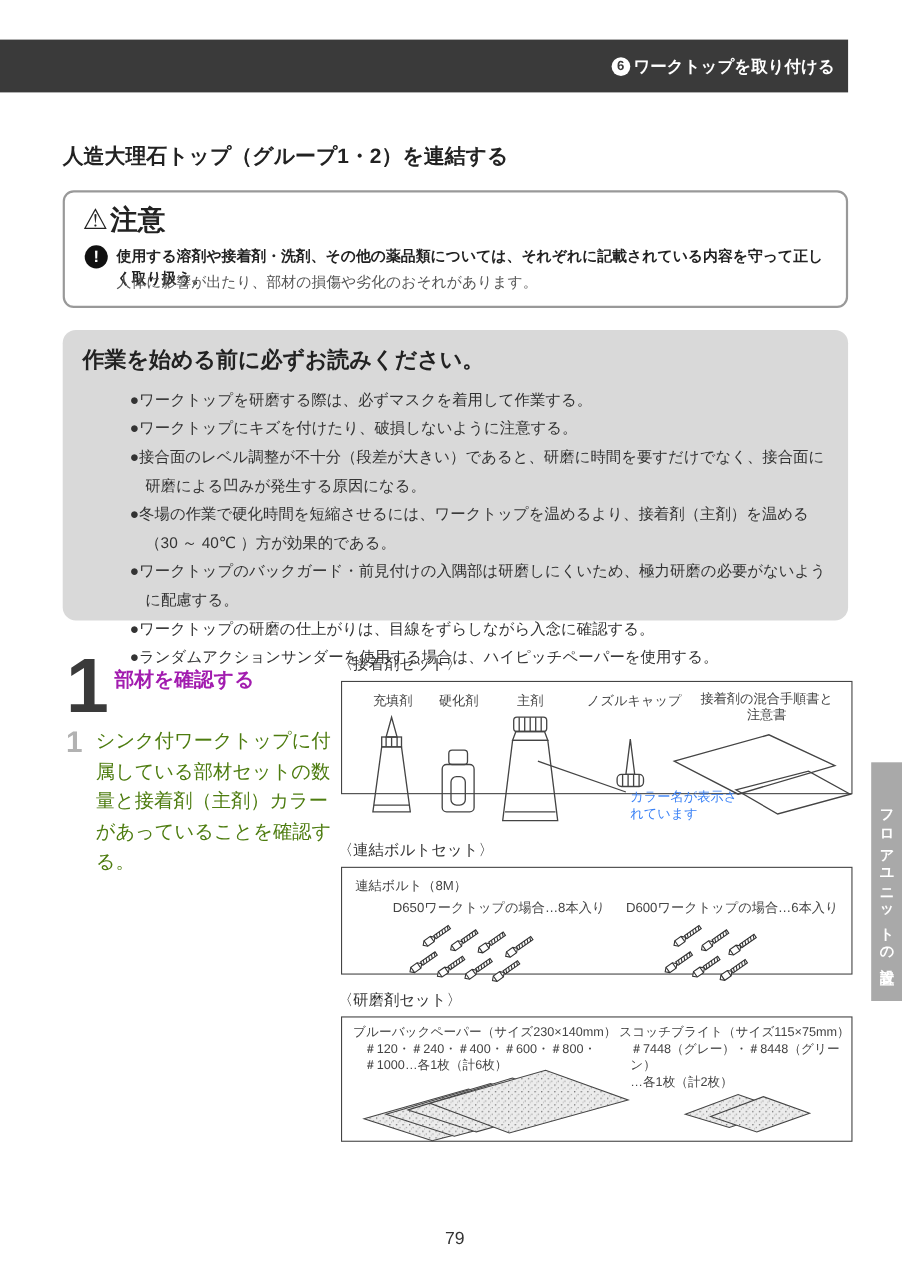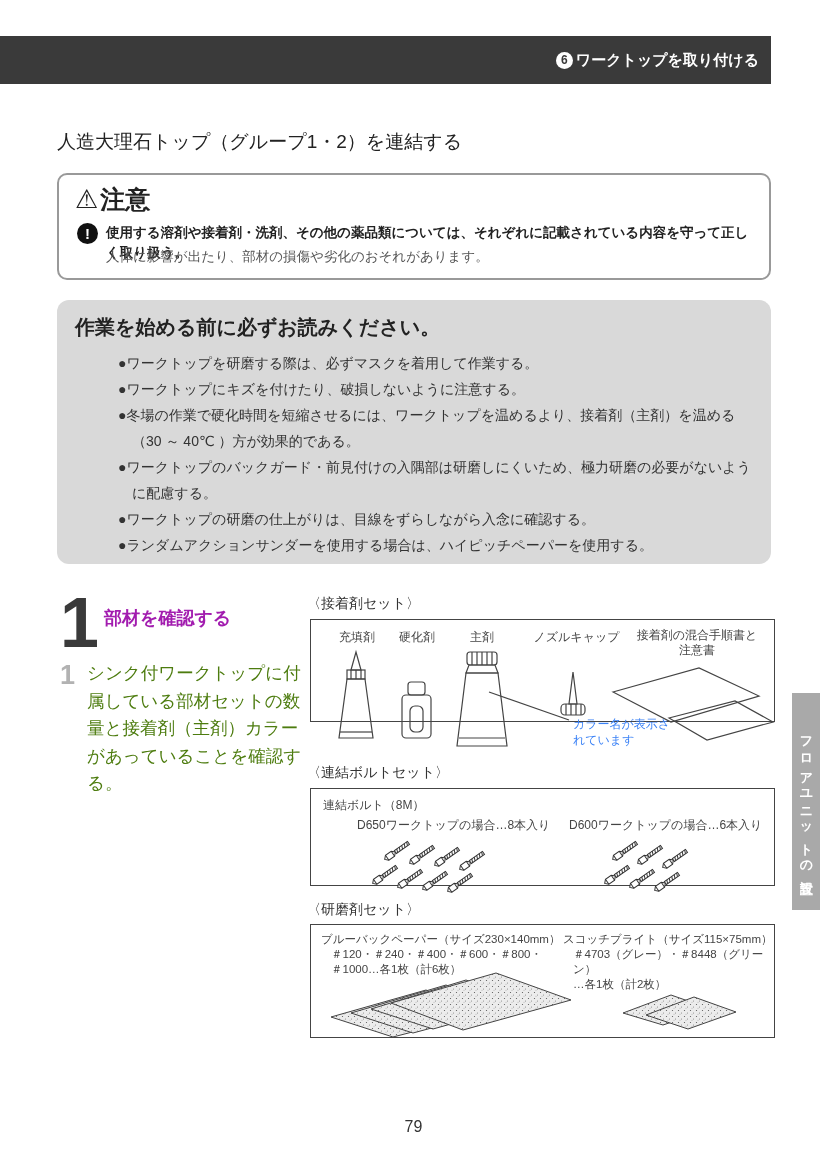--- a/index.html
+++ b/index.html
@@ -6,21 +6,21 @@
   body{font-family:"Liberation Sans","DejaVu Sans",sans-serif;color:#333;}
   .page{position:relative;width:827px;height:1169px;background:#fff;overflow:hidden;}
 
   
   .hdr-bar{position:absolute;left:0;top:36px;width:771px;height:48px;background:#3a3a3a;
            display:flex;align-items:center;justify-content:flex-end;padding-right:12px;box-sizing:border-box;}
   .hdr-text{color:#fff;font-weight:bold;font-size:15px;display:flex;align-items:center;gap:3px;}
   .hdr-badge{display:inline-flex;align-items:center;justify-content:center;width:17px;height:17px;
              border-radius:50%;background:#fff;color:#3a3a3a;font-size:12px;font-weight:bold;}
 
-  .sec-title{position:absolute;left:57px;top:129px;font-size:19px;font-weight:normal;color:#222;}
+  .sec-title{position:absolute;left:57px;top:129px;font-size:19px;font-weight:bold;color:#222;}
 
   
   .caution{position:absolute;left:57px;top:173px;width:714px;height:107px;border:2px solid #999;
            border-radius:10px;background:#fff;box-sizing:border-box;}
   .caution-title{position:absolute;left:16px;top:8px;font-size:25px;font-weight:bold;color:#222;
                  display:flex;align-items:center;gap:2px;}
   .caution-tri{font-size:26px;font-weight:normal;}
   .excl-circle{position:absolute;left:18px;top:48px;width:21px;height:21px;border-radius:50%;background:#111;
                color:#fff;font-weight:bold;font-size:15px;display:flex;align-items:center;justify-content:center;}
   .caution-l1{position:absolute;left:47px;top:48px;width:655px;font-size:13.5px;font-weight:bold;color:#222;line-height:20px;}
@@ -80,20 +80,21 @@
     <div class="excl-circle">!</div>
     <div class="caution-l1">使用する溶剤や接着剤・洗剤、その他の薬品類については、それぞれに記載されている内容を守って正しく取り扱う。</div>
     <div class="caution-l2">人体に影響が出たり、部材の損傷や劣化のおそれがあります。</div>
   </div>
 
   <div class="notice">
     <div class="notice-title">作業を始める前に必ずお読みください。</div>
     <div class="notice-list">
       <div class="notice-item">●ワークトップを研磨する際は、必ずマスクを着用して作業する。</div>
       <div class="notice-item">●ワークトップにキズを付けたり、破損しないように注意する。</div>
+      <div class="notice-item">●接合面のレベル調整が不十分（段差が大きい）であると、研磨に時間を要すだけでなく、接合面に研磨による凹みが発生する原因になる。</div>
       <div class="notice-item">●冬場の作業で硬化時間を短縮させるには、ワークトップを温めるより、接着剤（主剤）を温める（30 ～ 40℃ ）方が効果的である。</div>
       <div class="notice-item">●ワークトップのバックガード・前見付けの入隅部は研磨しにくいため、極力研磨の必要がないように配慮する。</div>
       <div class="notice-item">●ワークトップの研磨の仕上がりは、目線をずらしながら入念に確認する。</div>
       <div class="notice-item">●ランダムアクションサンダーを使用する場合は、ハイピッチペーパーを使用する。</div>
     </div>
   </div>
 
   <div class="step-num">1</div>
   <div class="step-title">部材を確認する</div>
   <div class="substep-num">1</div>
@@ -199,21 +200,21 @@
 
   <div class="kit-label" style="left:307px;top:901px;">〈研磨剤セット〉</div>
   <div class="kit-box" style="left:310px;top:924px;width:465px;height:114px;">
     <div class="abr-lines" style="left:10px;top:7px;width:240px;">
       <div>ブルーバックペーパー（サイズ230×140mm）</div>
       <div class="ln2">＃120・＃240・＃400・＃600・＃800・</div>
       <div class="ln2">＃1000…各1枚（計6枚）</div>
     </div>
     <div class="abr-lines" style="left:252px;top:7px;width:210px;">
       <div>スコッチブライト（サイズ115×75mm）</div>
-      <div class="ln2">＃4703（グレー）・＃8448（グリーン）</div>
+      <div class="ln2">＃7448（グレー）・＃8448（グリーン）</div>
       <div class="ln2">…各1枚（計2枚）</div>
     </div>
     <svg class="kit-svg" width="465" height="114" viewBox="0 0 465 114">
       <defs>
         <pattern id="spk" width="6" height="6" patternUnits="userSpaceOnUse">
           <rect width="6" height="6" fill="#ececec"></rect>
           <circle cx="1.5" cy="1.5" r="0.6" fill="#555"></circle>
           <circle cx="4.5" cy="4" r="0.5" fill="#777"></circle>
           <circle cx="3" cy="5.2" r="0.4" fill="#666"></circle>
         </pattern>

